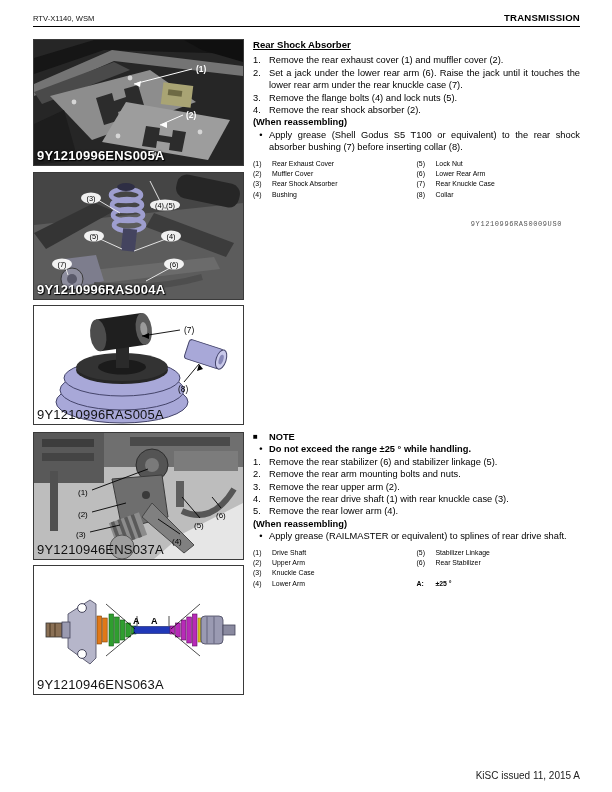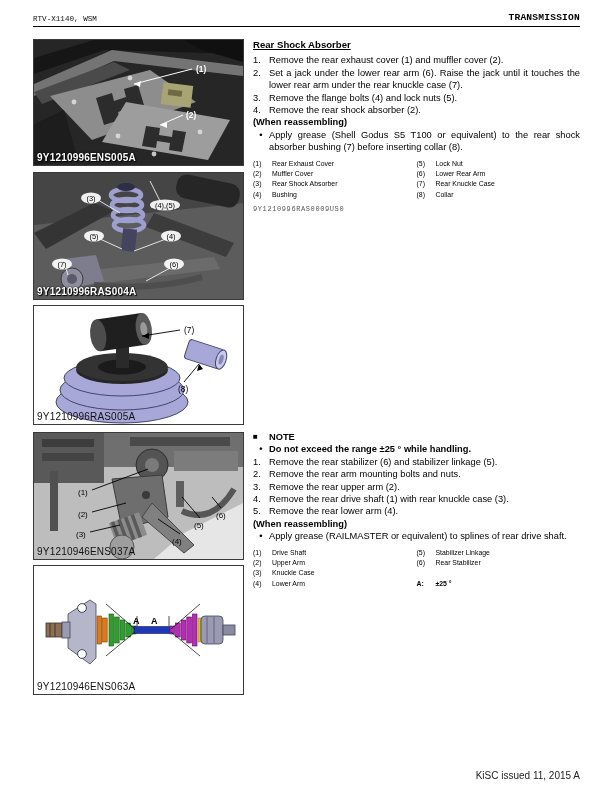--- a/index.html
+++ b/index.html
@@ -3,31 +3,31 @@
 <meta charset="utf-8">
 <style>
   * { margin:0; padding:0; box-sizing:border-box; }
   body { background:#e8e8e8; font-family:"Liberation Sans", sans-serif; }
   .page {
     position:relative; width:612px; height:792px; background:#ffffff;
     margin:0 auto; color:#000; overflow:hidden;
   }
   
   .hdr { position:absolute; left:33px; right:32px; top:12px; }
-  .hdr-row { display:flex; justify-content:space-between; align-items:flex-end;font-family:Liberation Mono, monospace; }
+  .hdr-row { display:flex; justify-content:space-between; align-items:flex-end; }
   .hdr-left { font-size:7.6px; color:#111; }
   .hdr-right { font-size:9.6px; font-weight:bold; letter-spacing:.2px; }
   .hdr-rule { margin-top:3px; border-bottom:1.6px solid #000; }
   
   .ftr-page { position:absolute; left:0; right:0; top:758px; text-align:center; font-size:9.6px; }
   .ftr-issued { position:absolute; right:32px; top:770px; font-size:10px; color:#222; }
   
   .fig { position:absolute; left:33px; width:211px; border:1px solid #3a3a3a; overflow:hidden; background:#fff; }
   .fig svg { display:block; }
-  .fig-cap { position:absolute; left:3px; bottom:2px; font-size:10px; letter-spacing:.2px; }
+  .fig-cap { position:absolute; left:3px; bottom:2px; font-size:13px; letter-spacing:.2px; }
   .cap-light { color:#fff; font-weight:bold; text-shadow:0 0 2px #000, 1px 1px 1px #000; }
   .cap-dark { color:#111; }
   #fig1 { top:39px;  height:127px; }
   #fig2 { top:172px; height:128px; }
   #fig3 { top:305px; height:120px; }
   #fig4 { top:432px; height:128px; }
   #fig5 { top:565px; height:130px; }
   
   .sec { position:absolute; left:253px; width:327px; font-size:9.3px; line-height:12.4px; }
   #sec-shock { top:39px; }
@@ -37,21 +37,21 @@
   .step-num { width:16px; flex:none; }
   .step-text { flex:1; text-align:justify; }
   .bold { font-weight:bold; }
   .note-row .step-num { font-size:8px; }
   .parts { margin-top:5px; display:flex; font-size:6.9px; line-height:10.3px; }
   .parts-col { width:50%; }
   .part-row { display:flex; }
   .part-num { width:19px; flex:none; }
   .part-spacer { height:10.3px; }
   .angle-label { font-weight:bold; }
-  .code-line { margin-top:3px; margin-right:18px; text-align:left;
+  .code-line { margin-top:18px; margin-right:18px; text-align:right;
     font-family:"Liberation Mono", monospace; font-size:7px; letter-spacing:.6px; color:#555; }
   
   text { font-family:"Liberation Sans", sans-serif; }
 </style>
 </head>
 <body>
 
 <div class="page">
 
   <div class="hdr">

